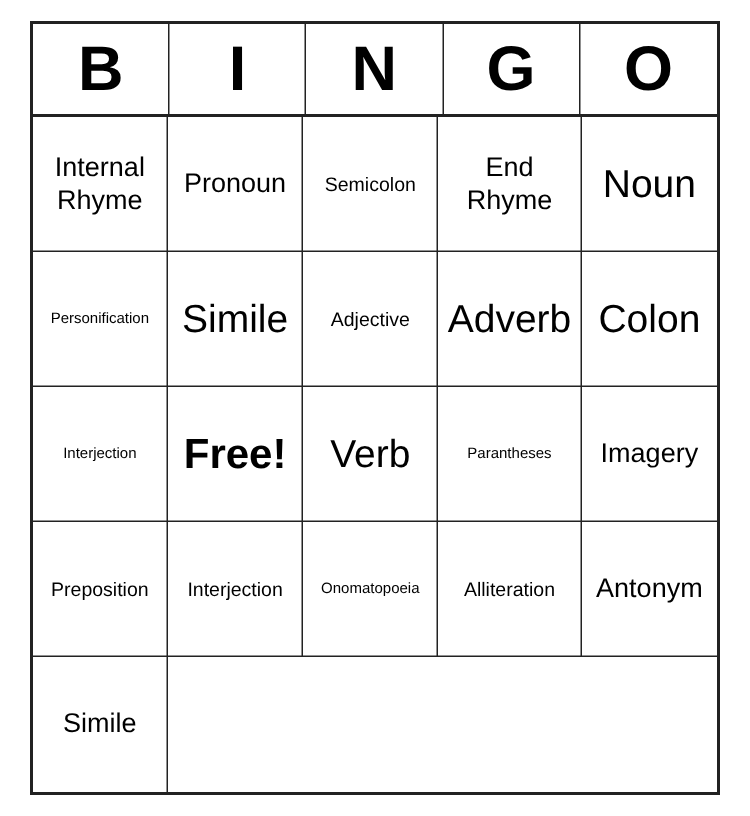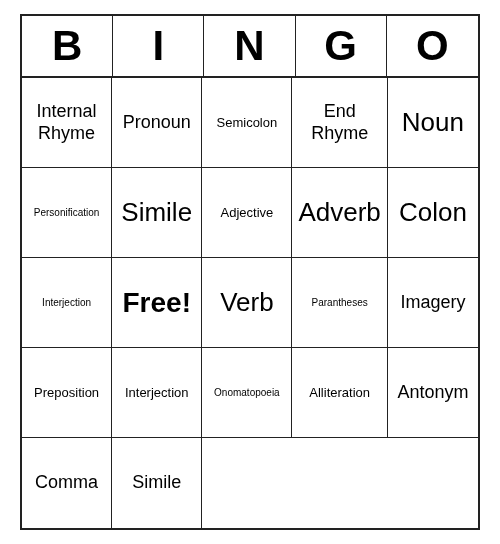--- a/index.html
+++ b/index.html
@@ -152,19 +152,16 @@
       <div class="bingo-cell">
         <span class="cell-text size-xsmall">Onomatopoeia</span>
       </div>
       <div class="bingo-cell">
         <span class="cell-text size-small">Alliteration</span>
       </div>
       <div class="bingo-cell">
         <span class="cell-text size-medium">Antonym</span>
       </div>
       <div class="bingo-cell">
-        <span class="cell-text size-medium">Comma</span>
-      </div>
-      <div class="bingo-cell">
         <span class="cell-text size-medium">Simile</span>
       </div>
     </div>
 </div>
 
 </body></html>

